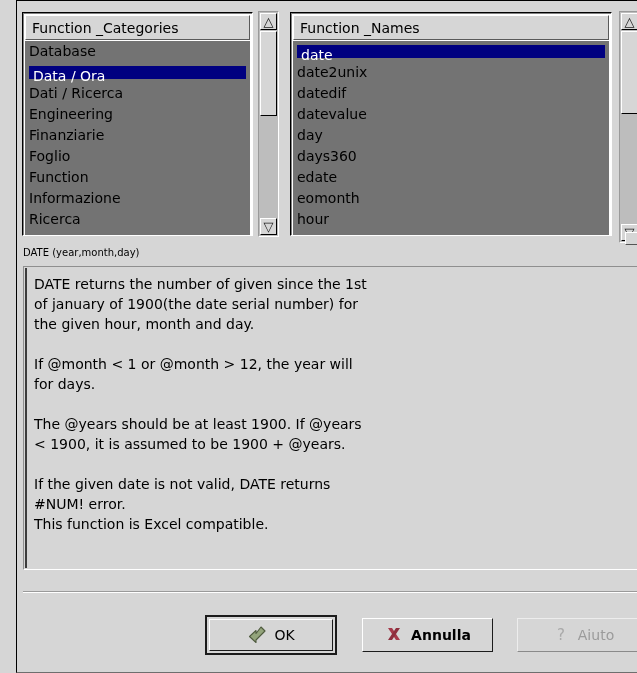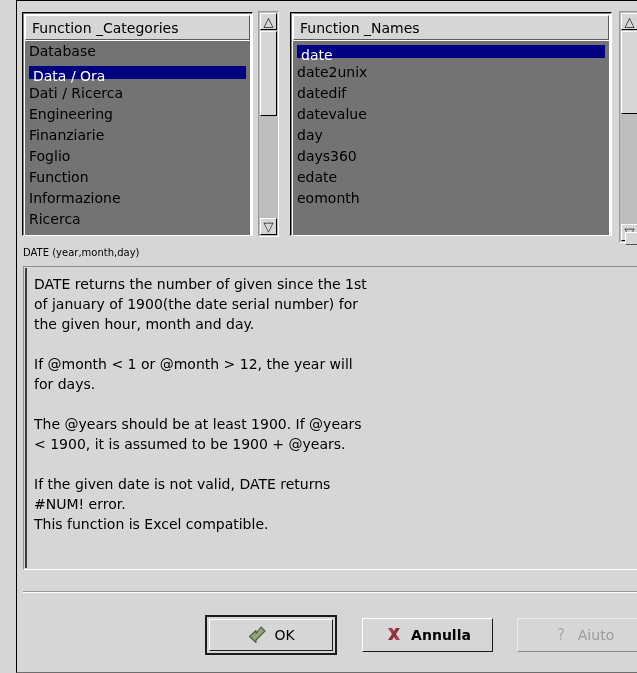--- a/index.html
+++ b/index.html
@@ -300,20 +300,21 @@
         <div class="list-header">Function _Names</div>
         <div class="list-body" id="names-body">
             <div class="list-row selected"><span>date</span></div>
             <div class="list-row"><span>date2unix</span></div>
             <div class="list-row"><span>datedif</span></div>
             <div class="list-row"><span>datevalue</span></div>
             <div class="list-row"><span>day</span></div>
             <div class="list-row"><span>days360</span></div>
             <div class="list-row"><span>edate</span></div>
             <div class="list-row"><span>eomonth</span></div>
+            <div class="list-row"><span>hour</span></div>
           </div>
       </div>
       <div class="vscroll right-sb">
         <div class="sb-btn up">
           <span class="sb-arrow">△</span>
         </div>
         <div class="sb-thumb" id="names-thumb" style="top: 19px; height: 83.42px;"></div>
         <div class="sb-btn down">
           <span class="sb-arrow">▽</span>
         </div>

